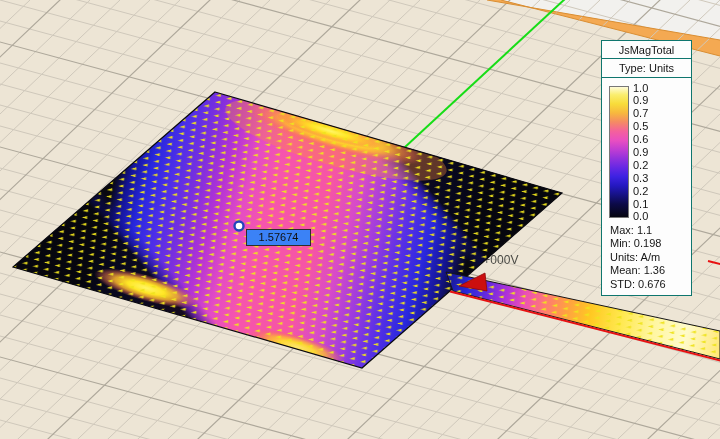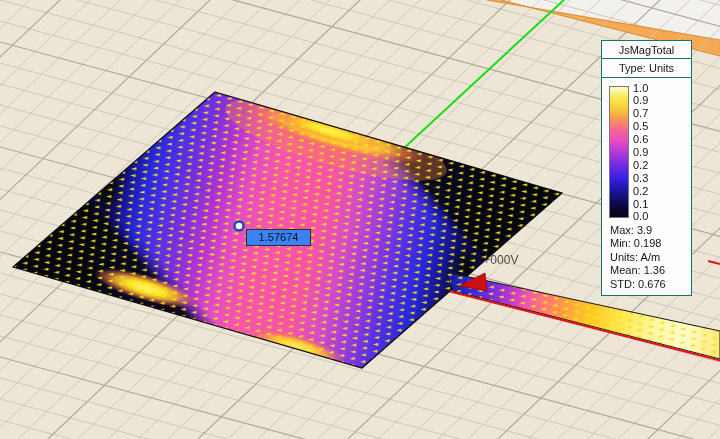--- a/index.html
+++ b/index.html
@@ -166,21 +166,21 @@
     <div class="tick" style="top:29px">0.7</div>
     <div class="tick" style="top:42px">0.5</div>
     <div class="tick" style="top:55px">0.6</div>
     <div class="tick" style="top:68px">0.9</div>
     <div class="tick" style="top:81px">0.2</div>
     <div class="tick" style="top:94px">0.3</div>
     <div class="tick" style="top:107px">0.2</div>
     <div class="tick" style="top:120px">0.1</div>
     <div class="tick" style="top:132px">0.0</div>
     <div class="stats">
-      <div>Max: 3.9</div>
+      <div>Max: 1.1</div>
       <div>Min: 0.198</div>
       <div>Units: A/m</div>
       <div>Mean: 1.36</div>
       <div>STD: 0.676</div>
     </div>
   </div>
 </div>
 </div>
 
 </body></html>

